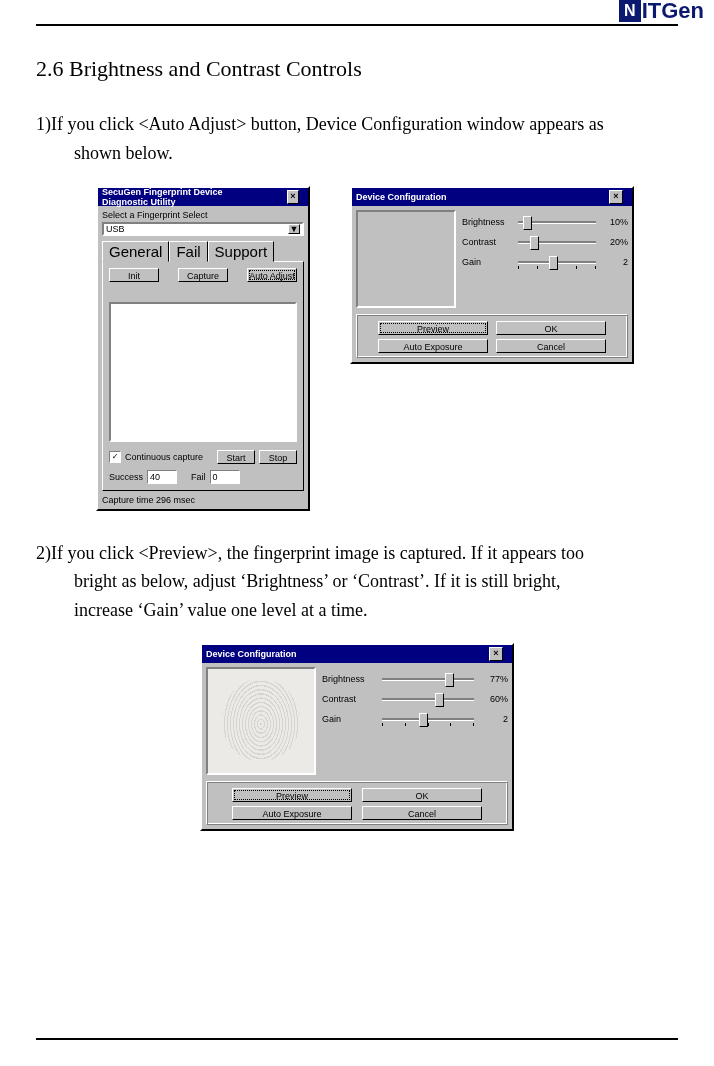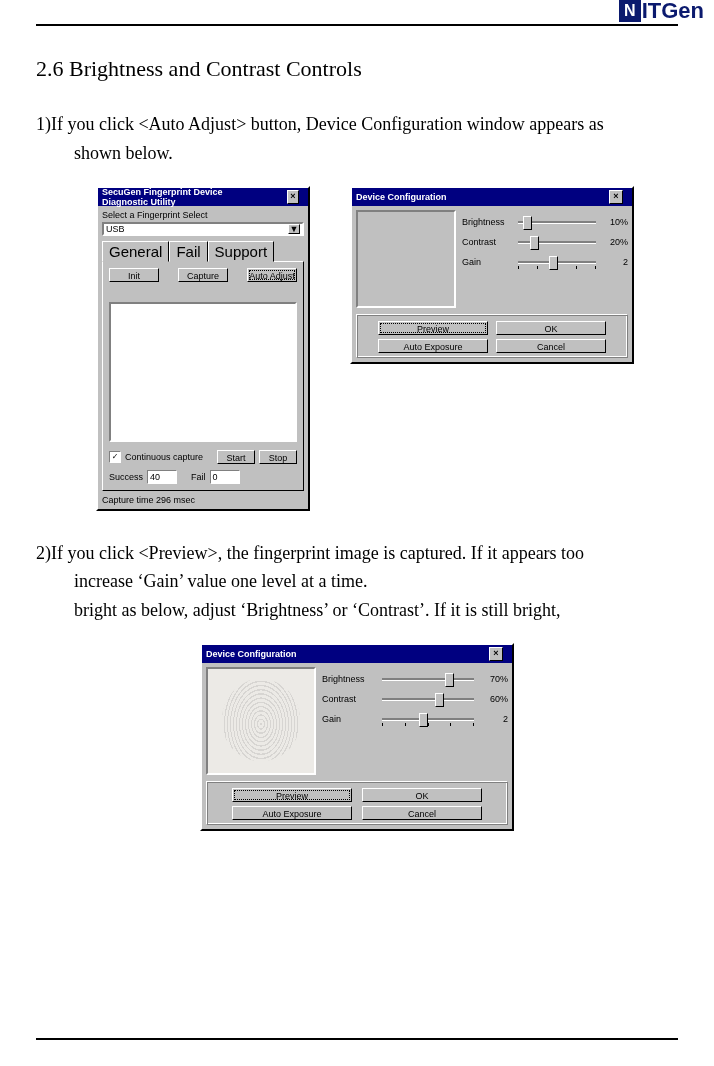--- a/index.html
+++ b/index.html
@@ -213,22 +213,22 @@
             <span class="btn" style="min-width:110px">Auto Exposure</span>
             <span class="btn" style="min-width:110px">Cancel</span>
           </div>
         </div>
       </div>
     </div>
   </div>
 
   <p class="body">
     <span>2)If you click &lt;Preview&gt;, the fingerprint image is captured. If it appears too</span><br>
+    <span class="indent">bright as below, adjust ‘Brightness’ or ‘Contrast’. If it is still bright,</span>
     <span class="indent">increase ‘Gain’ value one level at a time.</span>
-    <span class="indent">bright as below, adjust ‘Brightness’ or ‘Contrast’. If it is still bright,</span>
   </p>
 
   <div class="center">
     <div class="win" style="width:310px">
       <div class="titlebar">
         <span>Device Configuration</span>
         <span class="xbtn">×</span>
       </div>
       <div class="wbody">
         <div class="row" style="align-items:flex-start;gap:6px;">
@@ -238,21 +238,21 @@
               repeating-radial-gradient(ellipse 60% 80% at 50% 55%, rgba(0,0,0,.10) 0 1px, rgba(0,0,0,0) 1px 3px);
               filter:blur(.2px);opacity:.85;"></div>
           </div>
           <div style="flex:1">
             <div class="row" style="margin:4px 0">
               <span class="lbl" style="width:52px">Brightness</span>
               <div class="slider">
                   <div class="track"></div>
                   <div class="thumb" style="left:68%"></div>
                 </div>
-              <span class="lbl" style="width:26px;text-align:right">70%</span>
+              <span class="lbl" style="width:26px;text-align:right">77%</span>
             </div>
             <div class="row" style="margin:4px 0">
               <span class="lbl" style="width:52px">Contrast</span>
               <div class="slider">
                   <div class="track"></div>
                   <div class="thumb" style="left:58%"></div>
                 </div>
               <span class="lbl" style="width:26px;text-align:right">60%</span>
             </div>
             <div class="row" style="margin:4px 0">

